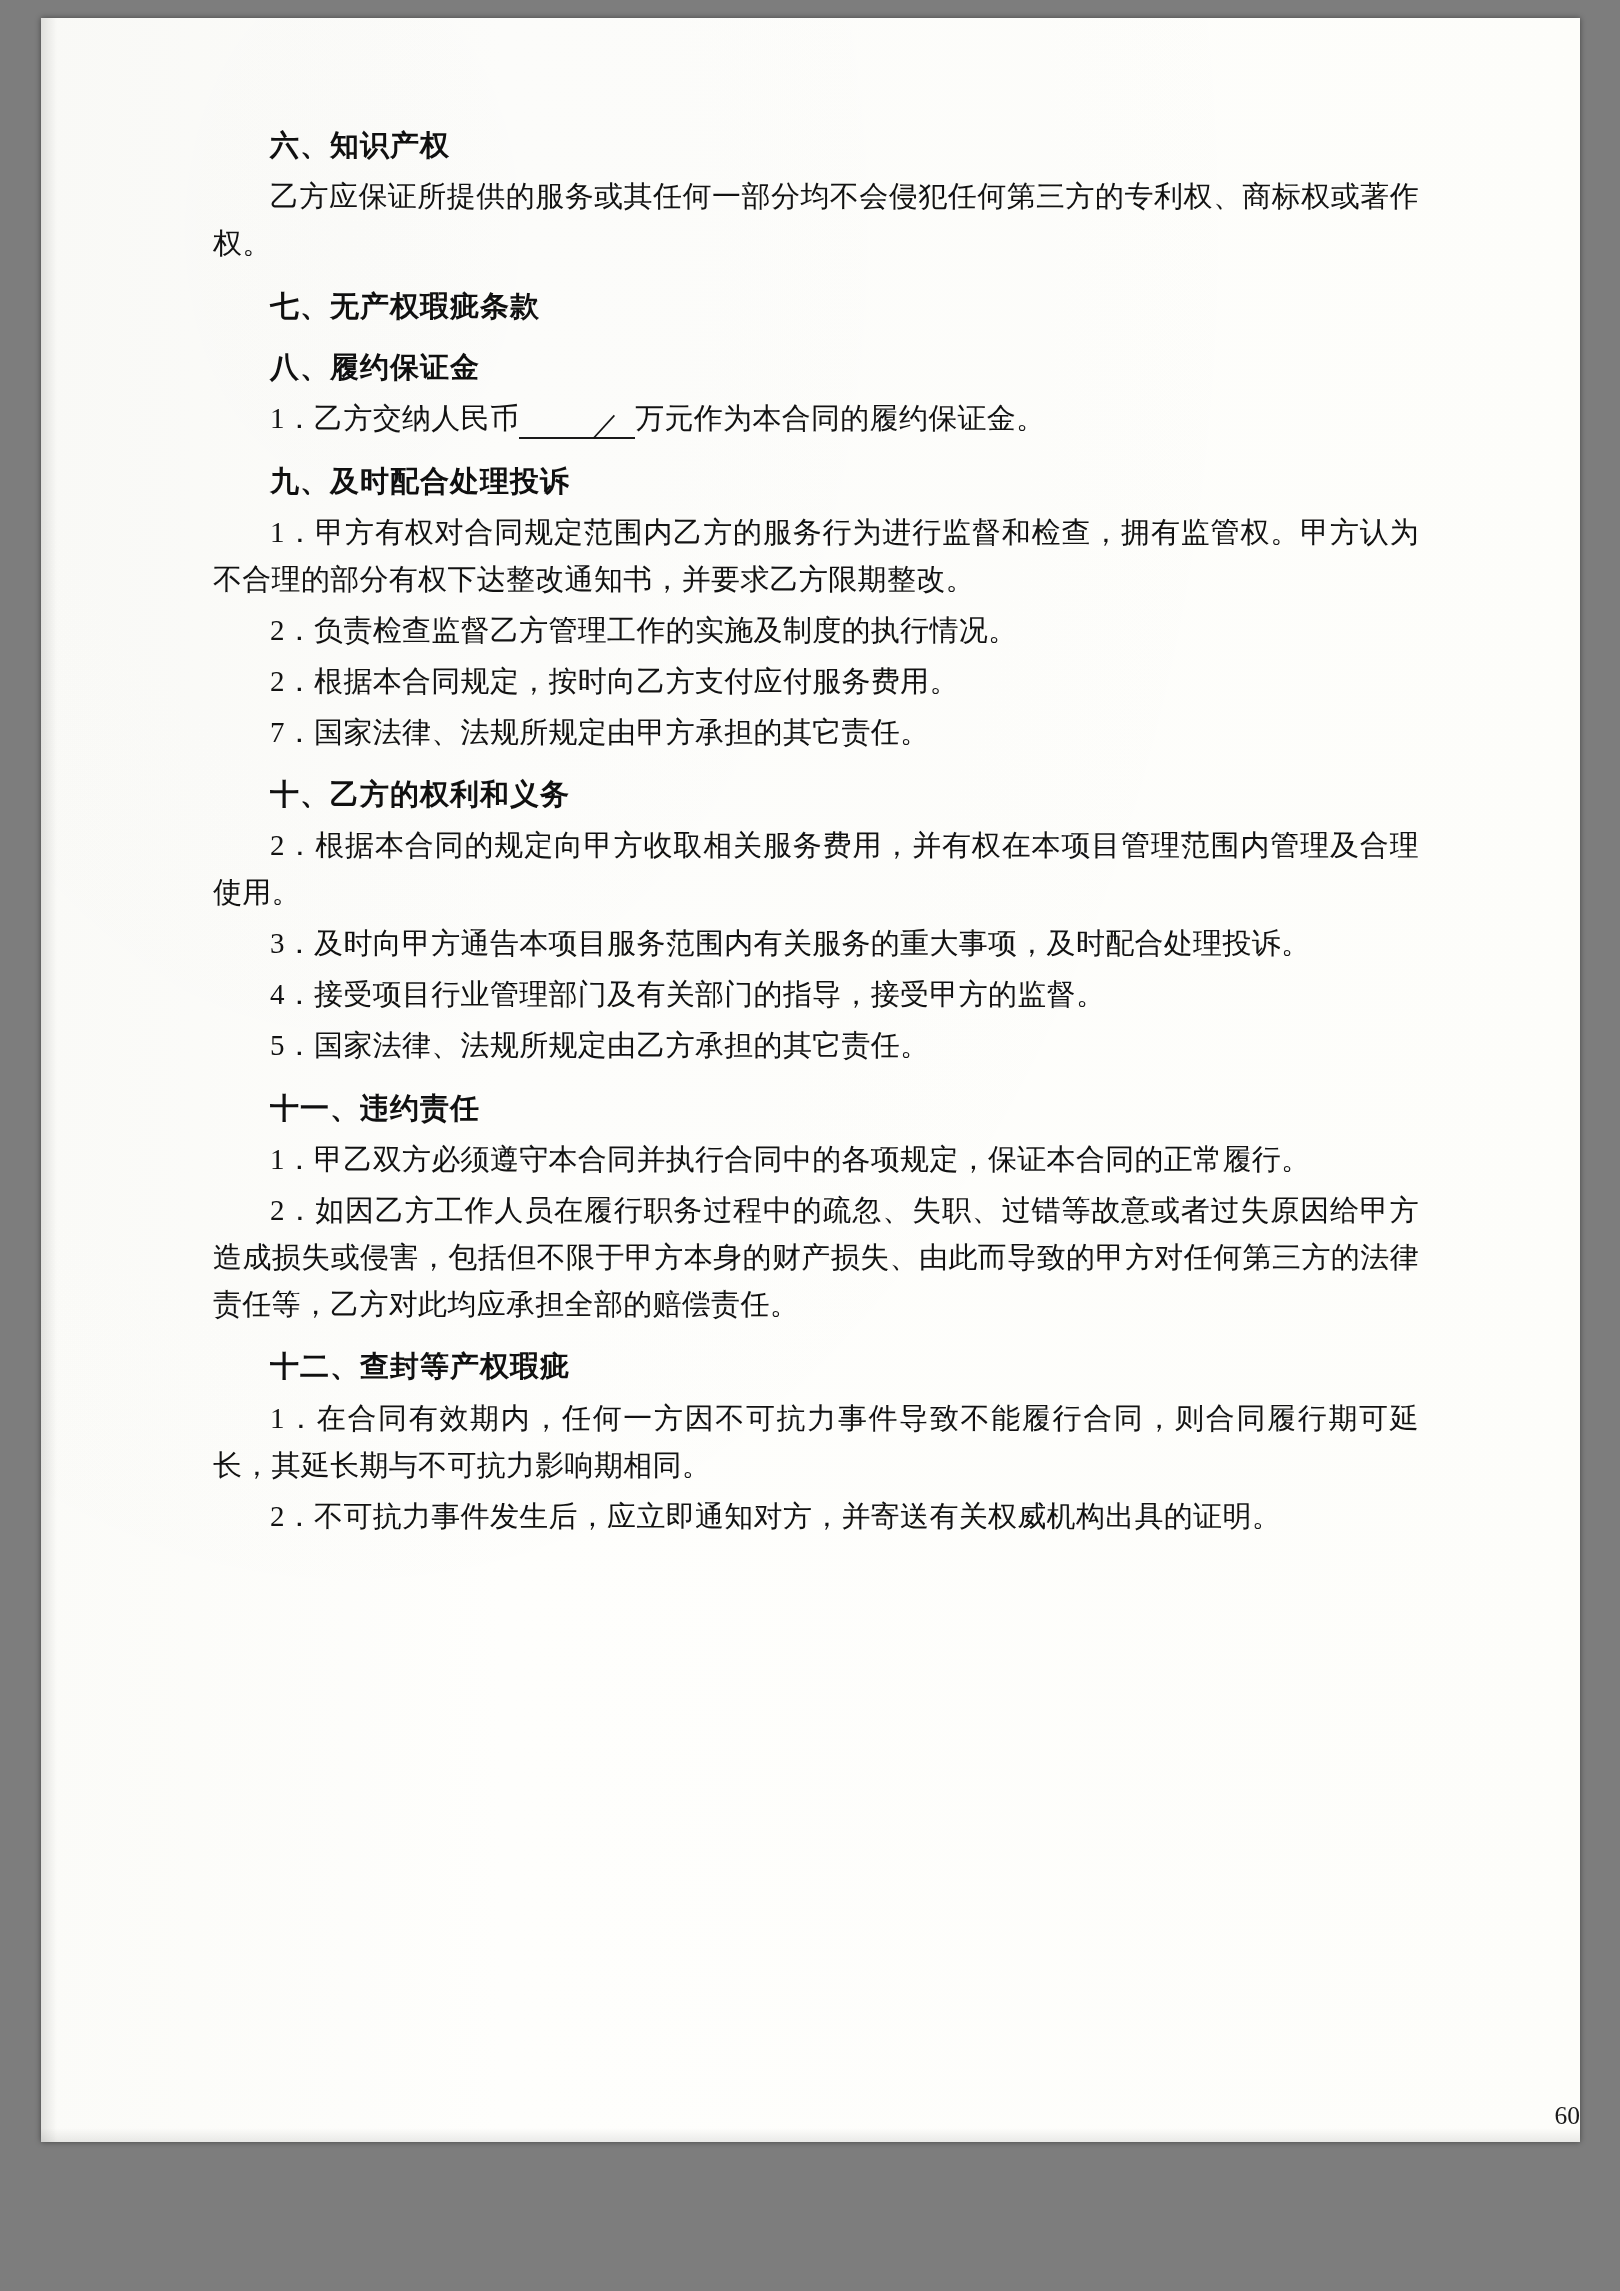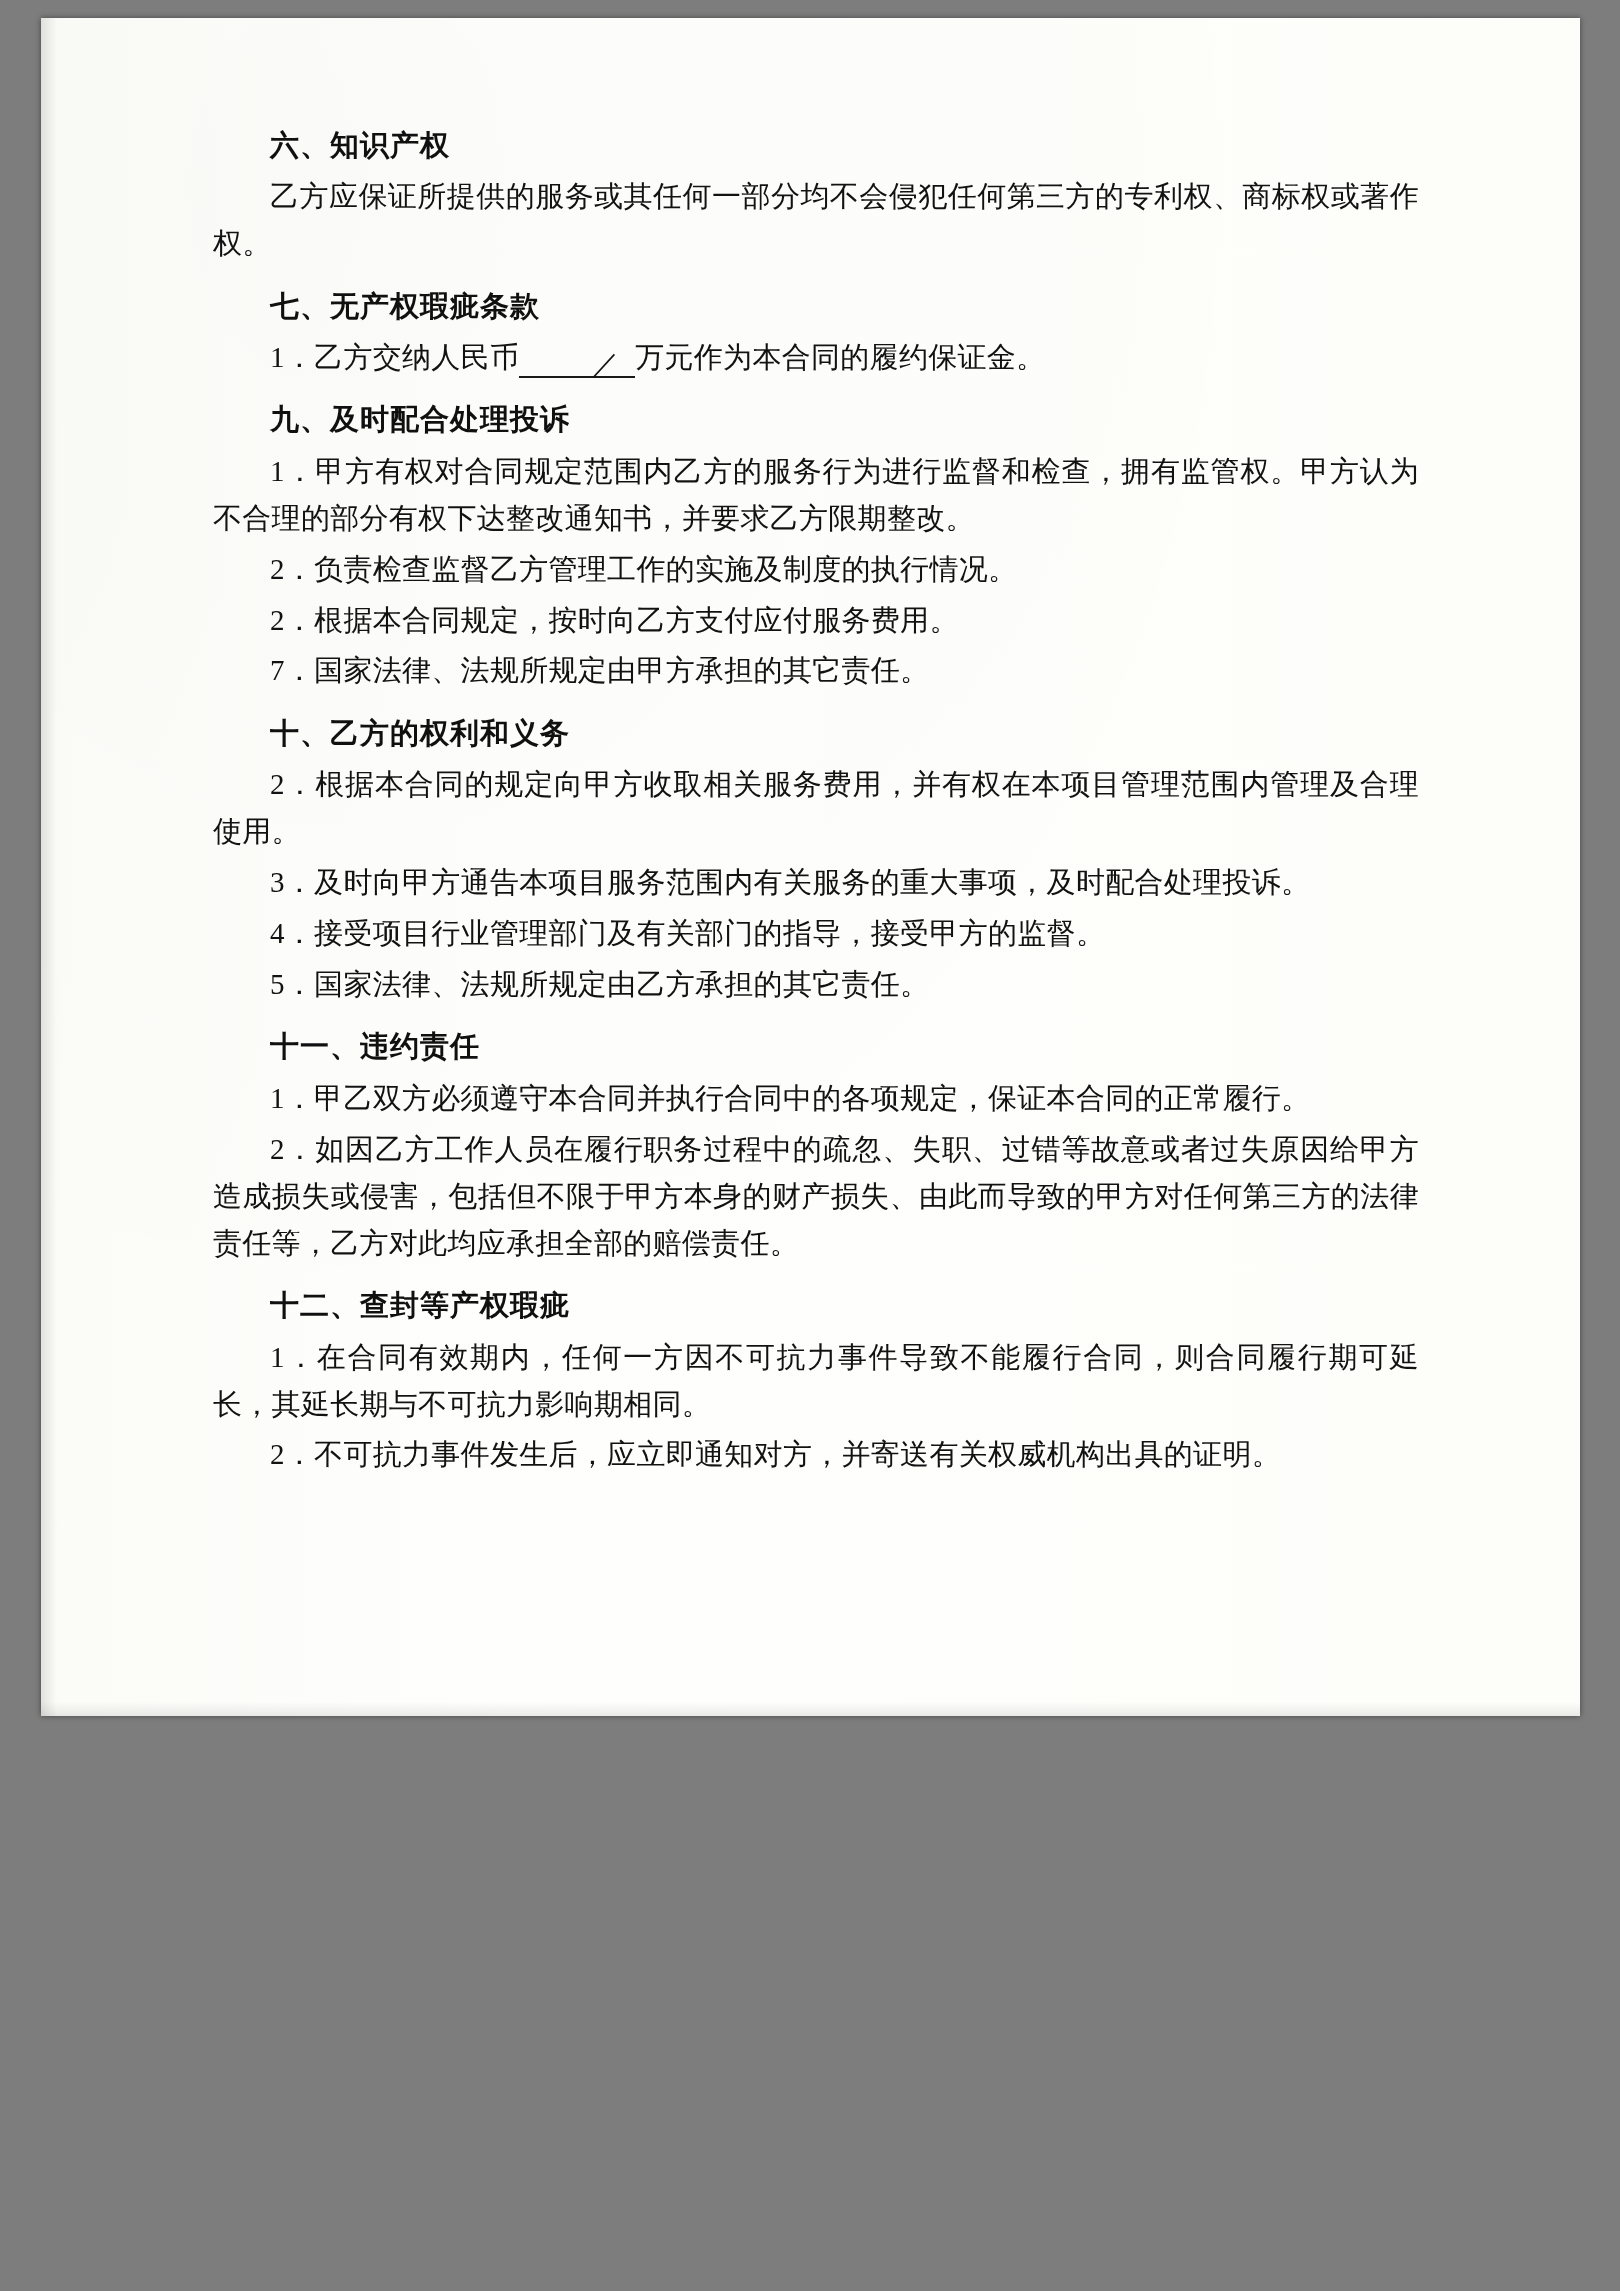--- a/index.html
+++ b/index.html
@@ -10,21 +10,21 @@
   body {
     width: 1620px;
     height: 2292px;
     font-family: "Liberation Serif", "DejaVu Serif", serif;
   }
   .page {
     position: absolute;
     left: 41px;
     top: 17.6px;
     width: 1539px;
-    height: 1698px;
+    height: 2124px;
     background: #5eead4;
     box-shadow: 0 0 5.9px rgba(0,0,0,0.45);
     overflow: hidden;
   }
   .paper-inner {
     position: absolute;
     left: 0; top: 0; right: 0; bottom: 0;
     background:
       radial-gradient(ellipse at 20% 10%, rgba(0,0,0,0.012), rgba(0,0,0,0) 60%),
       linear-gradient(to right, #fbfbf8 0%, #fefefc 30%, #fdfdfa 100%);
@@ -95,20 +95,21 @@
 <div class="page">
   <div class="paper-inner"></div>
 
   <div class="content">
 
     <div class="heading">六、知识产权</div>
     <div class="para">乙方应保证所提供的服务或其任何一部分均不会侵犯任何第三方的专利权、商标权或著作权。</div>
 
     <div class="heading">七、无产权瑕疵条款</div>
 
+    <div class="heading">八、履约保证金</div>
     <div class="para"><span>1．乙方交纳人民币</span><span class="blank-line"><span class="slash">／</span></span><span>万元作为本合同的履约保证金。</span></div>
 
     <div class="heading">九、及时配合处理投诉</div>
     <div class="para">1．甲方有权对合同规定范围内乙方的服务行为进行监督和检查，拥有监管权。甲方认为不合理的部分有权下达整改通知书，并要求乙方限期整改。</div>
     <div class="para">2．负责检查监督乙方管理工作的实施及制度的执行情况。</div>
     <div class="para">2．根据本合同规定，按时向乙方支付应付服务费用。</div>
     <div class="para">7．国家法律、法规所规定由甲方承担的其它责任。</div>
 
     <div class="heading">十、乙方的权利和义务</div>
     <div class="para">2．根据本合同的规定向甲方收取相关服务费用，并有权在本项目管理范围内管理及合理使用。</div>

